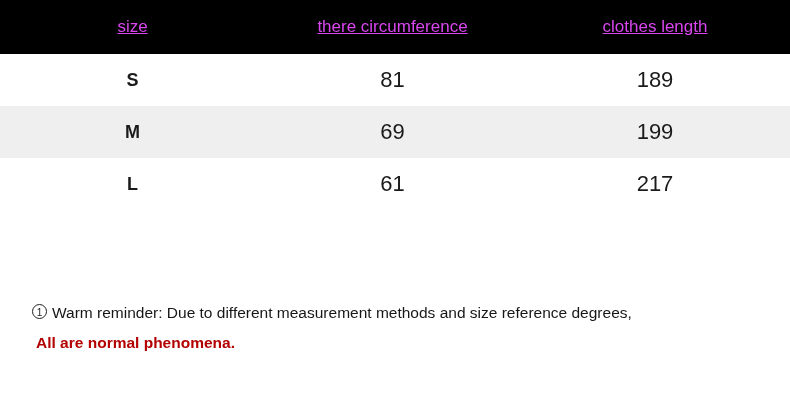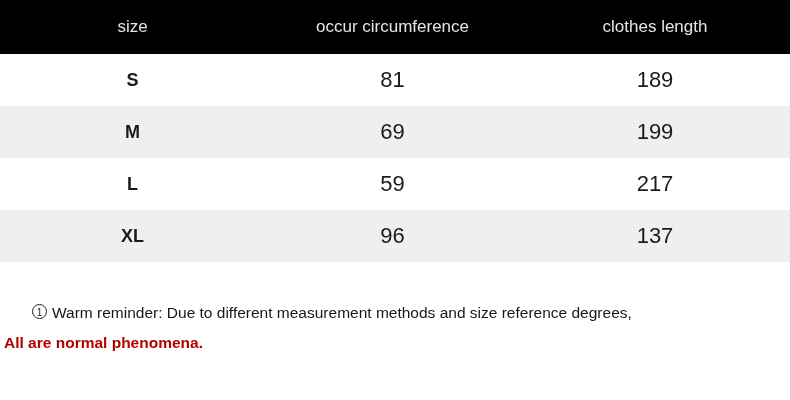--- a/index.html
+++ b/index.html
@@ -23,29 +23,30 @@
     width: 790px;
     border-collapse: collapse;
     table-layout: fixed;
   }
   table.size-table col.c1 { width: 265px; }
   table.size-table col.c2 { width: 255px; }
   table.size-table col.c3 { width: 270px; }
 
   table.size-table thead th {
     background: #000000;
-    color: #e5e5e5;
+    color: #d946ef;
     font-weight: 400;
     font-size: 17px;
     height: 54px;
     vertical-align: middle;
     text-align: center;
     padding: 0 8px;
     line-height: 1.15;
     border: none;
+    text-decoration: underline;
   }
   table.size-table thead th.hdr-wrap {
     line-height: 1.2;
   }
 
   table.size-table tbody td {
     height: 52px;
     text-align: center;
     vertical-align: middle;
     font-size: 22px;
@@ -89,21 +90,21 @@
   .note-body {
     display: block;
     padding-left: 18px;
   }
   .note-body .l2 {
     display: block;
     margin-left: -18px;
   }
   .warn {
     margin-top: 10px;
-    padding-left: 4px;
+    padding-left: 36px;
     font-size: 15.5px;
     color: #b30000;
     font-weight: bold;
   }
   .notes-wrap {
     position: absolute;
     left: 0;
     top: 292px;
     width: 790px;
   }
@@ -115,44 +116,39 @@
 
   <table class="size-table">
     <colgroup>
       <col class="c1">
       <col class="c2">
       <col class="c3">
     </colgroup>
     <thead>
       <tr>
         <th>size</th>
-        <th>occur circumference</th>
+        <th>there circumference</th>
         <th class="hdr-wrap">clothes length</th>
       </tr>
     </thead>
     <tbody>
       <tr class="row-odd">
         <td class="size-cell">S</td>
         <td>81</td>
         <td>189</td>
       </tr>
       <tr class="row-even">
         <td class="size-cell">M</td>
         <td>69</td>
         <td>199</td>
       </tr>
       <tr class="row-odd">
         <td class="size-cell">L</td>
-        <td>59</td>
+        <td>61</td>
         <td>217</td>
-      </tr>
-      <tr class="row-even">
-        <td class="size-cell">XL</td>
-        <td>96</td>
-        <td>137</td>
       </tr>
     </tbody>
   </table>
 
   <div class="notes-wrap">
     <div class="notes">
       <div class="note-line">
         <span class="circled-num">1</span>
         <span class="note-body">
           <span>Warm reminder: Due to different measurement methods and size reference degrees,</span>

